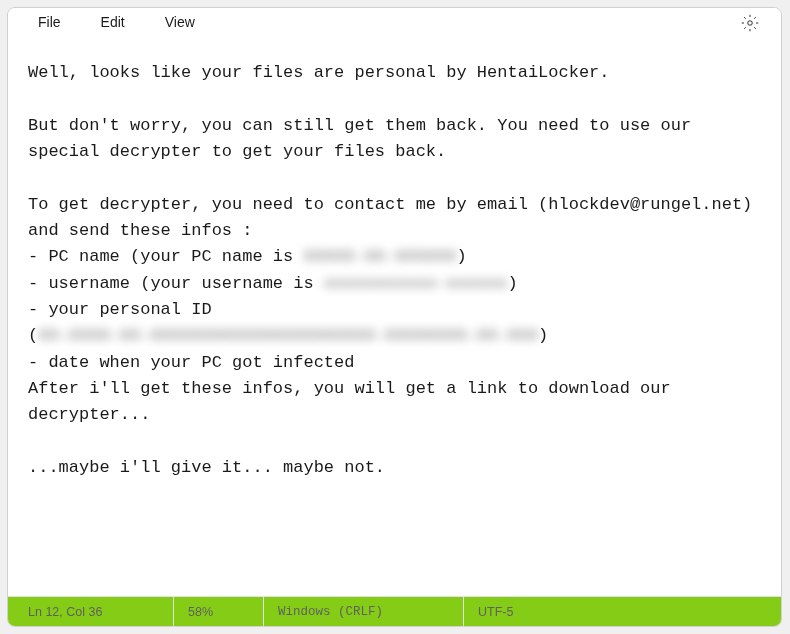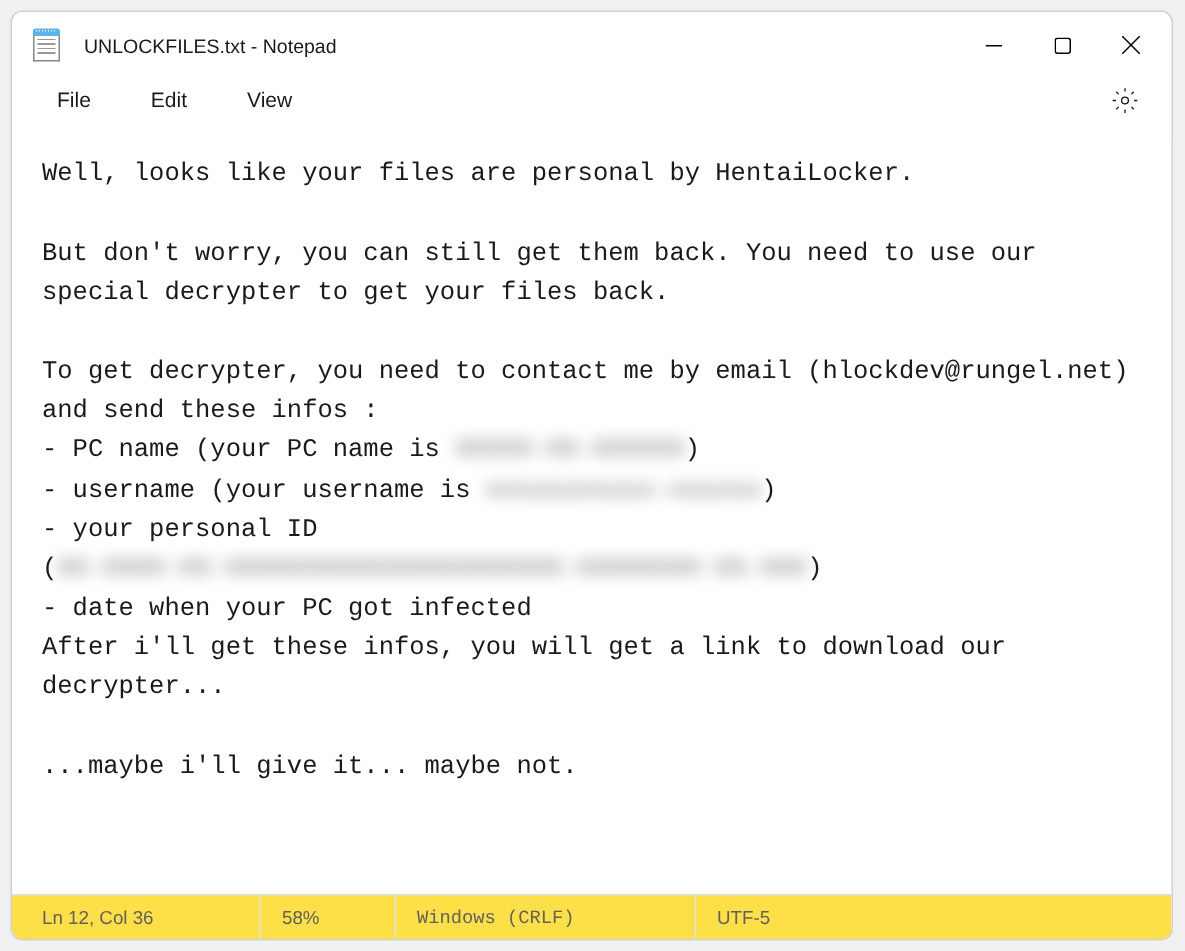--- a/index.html
+++ b/index.html
@@ -136,21 +136,21 @@
     }
     .blur {
       filter: blur(5px);
       display: inline-block;
       color: #666;
     }
     .statusbar {
       height: 30px;
       display: flex;
       align-items: center;
-      background: #fde047;
+      background: #84cc16;
       border-top: 1px solid #e0e0e0;
       font-size: 12.5px;
       color: #616161;
       padding: 0 6px;
     }
     .status-cell {
       padding: 0 14px;
       border-right: 1px solid #e0e0e0;
       height: 100%;
       display: flex;
@@ -169,45 +169,20 @@
     .status-cell:last-child {
       border-right: none;
       flex: 1;
     }
   </style>
 </head>
 <body>
 
 <div class="window">
 
-  <div class="titlebar">
-    <div class="app-icon">
-      <div class="app-icon-top"></div>
-      <div class="app-icon-body"></div>
-    </div>
-    <div class="title-text">UNLOCKFILES.txt - Notepad</div>
-    <div class="window-controls">
-      <div class="win-btn">
-        <svg viewBox="0 0 11 11">
-            <line x1="0" y1="5.5" x2="11" y2="5.5"></line>
-          </svg>
-      </div>
-      <div class="win-btn">
-        <svg viewBox="0 0 11 11">
-            <rect x="0.5" y="0.5" width="10" height="10" rx="1.5"></rect>
-          </svg>
-      </div>
-      <div class="win-btn close-btn">
-        <svg viewBox="0 0 12 12">
-            <line x1="0" y1="0" x2="12" y2="12"></line>
-            <line x1="12" y1="0" x2="0" y2="12"></line>
-          </svg>
-      </div>
-    </div>
-  </div>
 
   <div class="menubar">
     <div class="menu-item">File</div>
     <div class="menu-item">Edit</div>
     <div class="menu-item">View</div>
     <div class="menu-spacer"></div>
     <div class="settings-icon">
       <svg viewBox="0 0 24 24">
         <circle cx="12" cy="12" r="3"></circle>
         <path d="M12 1v3m0 16v3M4.22 4.22l2.12 2.12m11.32 11.32l2.12 2.12M1 12h3m16 0h3M4.22 19.78l2.12-2.12m11.32-11.32l2.12-2.12"></path>

